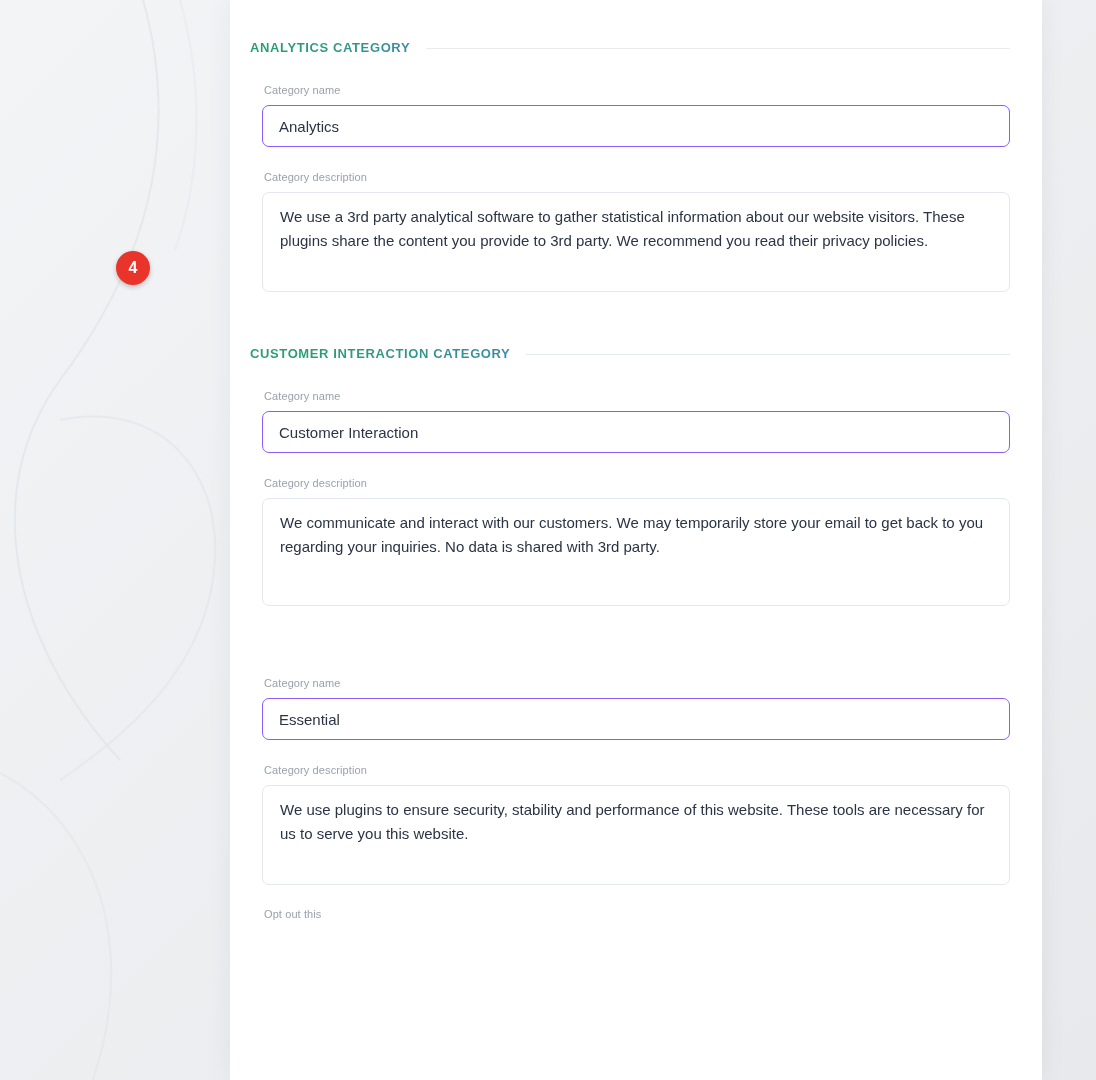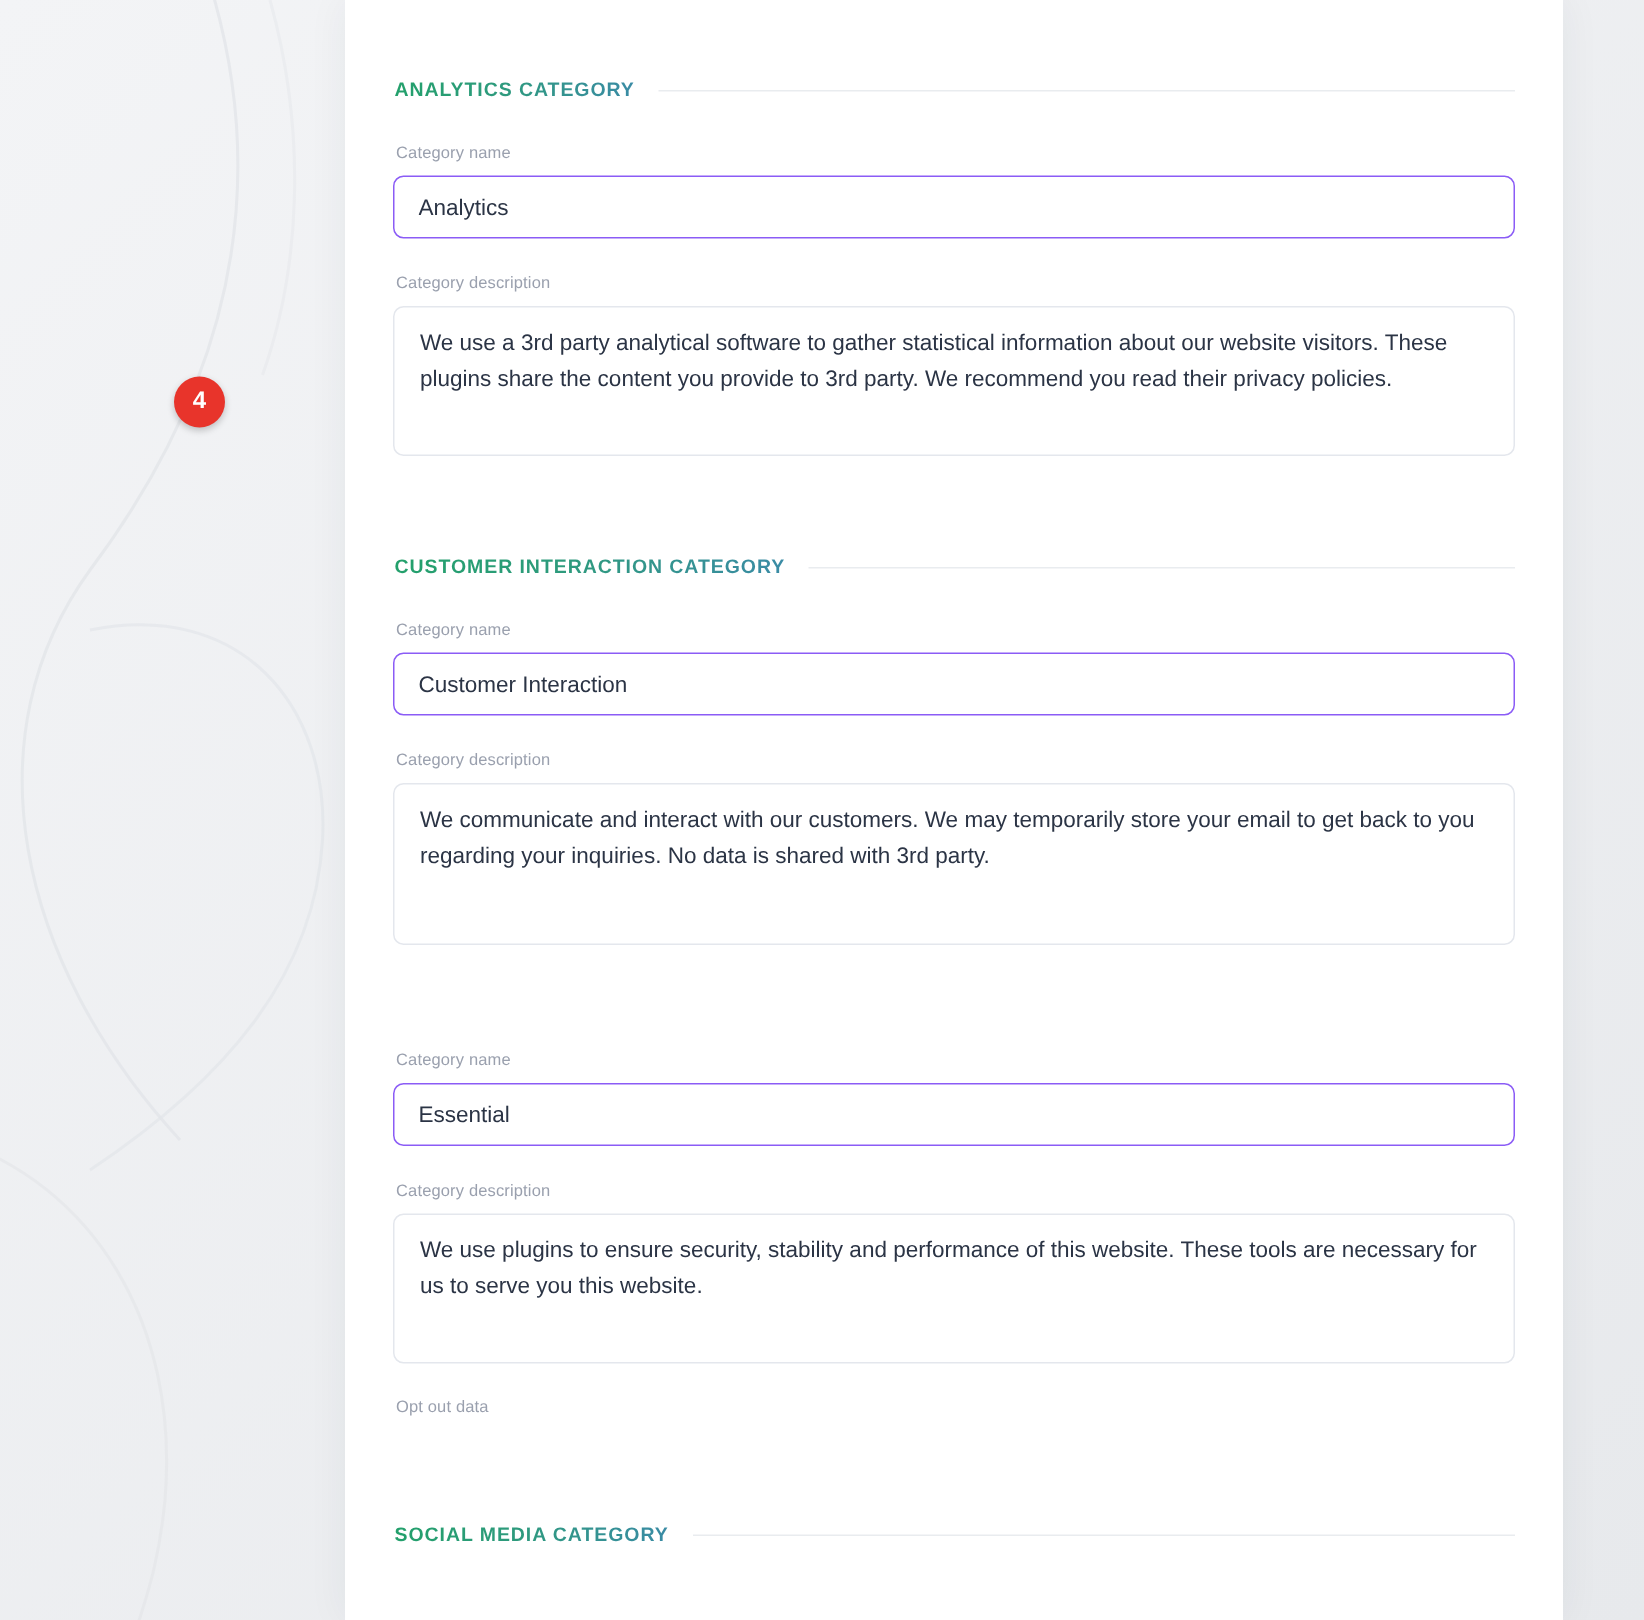--- a/index.html
+++ b/index.html
@@ -45,22 +45,22 @@
     left: 0;
     top: 0;
     width: 812px;
     padding: 0;
   }
 
   
   .section-head {
     display: flex;
     align-items: center;
-    padding: 0 32px 0 33px;
-    margin-top: 16px;
+    padding: 0 32px 0 20px;
+    margin-top: 4px;
     justify-content: flex-end;
   }
   .section-head .title {
     font-size: 13px;
     font-weight: bold;
     letter-spacing: 0.62px;
     text-transform: uppercase;
     white-space: nowrap;
     background: linear-gradient(90deg, #23a06b 0%, #2e9a7d 45%, #3a8ba5 100%);
     -webkit-background-clip: text;
@@ -217,24 +217,20 @@
       </div>
 
       <div class="sp-field-gap"></div>
       <div class="field">
         <div class="field-label">Category description</div>
         <textarea class="text-area ta-h-100" style="">We use plugins to ensure security, stability and performance of this website. These tools are necessary for us to serve you this website.</textarea>
       </div>
 
       <div class="sp-field-gap" style="height:21px"></div>
       <div class="field">
-        <div class="field-label">Opt out data</div>
+        <div class="field-label">Opt out this</div>
       </div>
 
       <div class="sp-section-gap" style="height:46px"></div>
-      <div class="section-head">
-        <div class="title">SOCIAL MEDIA CATEGORY</div>
-        <div class="rule"></div>
-      </div>
 
     </div>
   </div>
 </div>
 
 </body></html>

